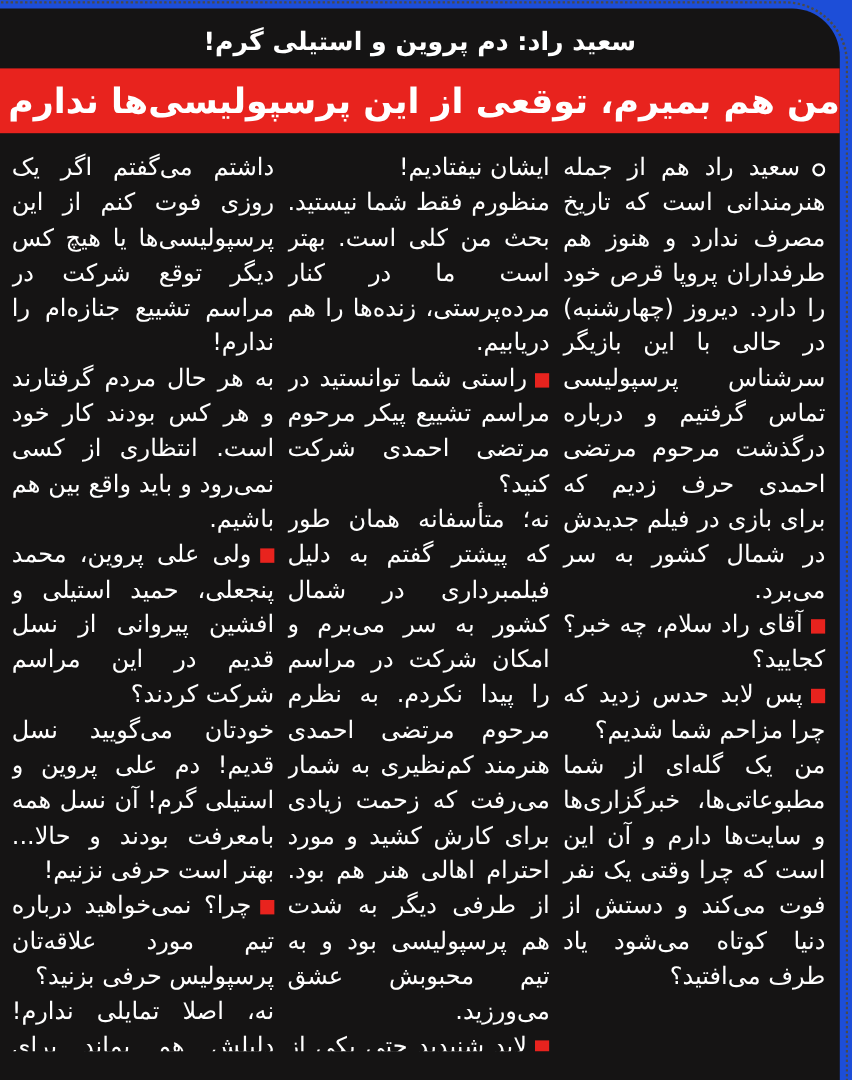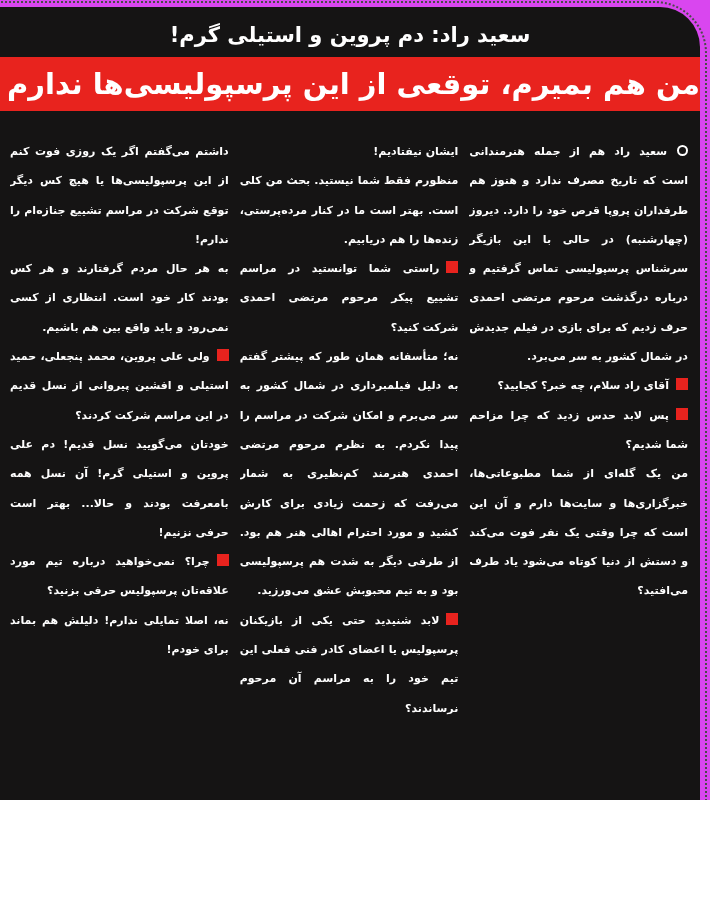--- a/index.html
+++ b/index.html
@@ -2,22 +2,22 @@
 <html lang="fa" dir="rtl"><head>
 <meta charset="utf-8">
 <style>
   * { margin: 0; padding: 0; box-sizing: border-box; }
   html, body { background: #ffffff; }
   body { font-family: "DejaVu Sans", sans-serif; }
 
   .page {
     position: relative;
     width: 710px;
-    height: 800px;
-    background: #d946ef;
+    height: 900px;
+    background: #1d4ed8;
     overflow: hidden;
     direction: rtl;
   }
 
   
   .dotted-frame {
     position: absolute;
     top: 1px;
     right: 3px;
     left: -24px;
@@ -70,26 +70,25 @@
     flex-direction: row; 
     gap: 11px;
     padding: 14px 12px 6px 10px;
     height: calc(100% - 122px);
     overflow: hidden;
   }
   .column {
     flex: 1 1 0;
     min-width: 0;
     color: #ffffff;
-    font-weight: bold;
-    font-size: 11px;
+    font-weight: normal;
+    font-size: 20px;
     line-height: 29.3px;
     text-align: justify;
     overflow: hidden;
-    margin-top: 12px;
   }
   .para { margin: 0; }
 
   .bullet-circle {
     display: inline-block;
     width: 11px;
     height: 11px;
     border: 2.5px solid #ffffff;
     border-radius: 50%;
     margin-left: 10px;

